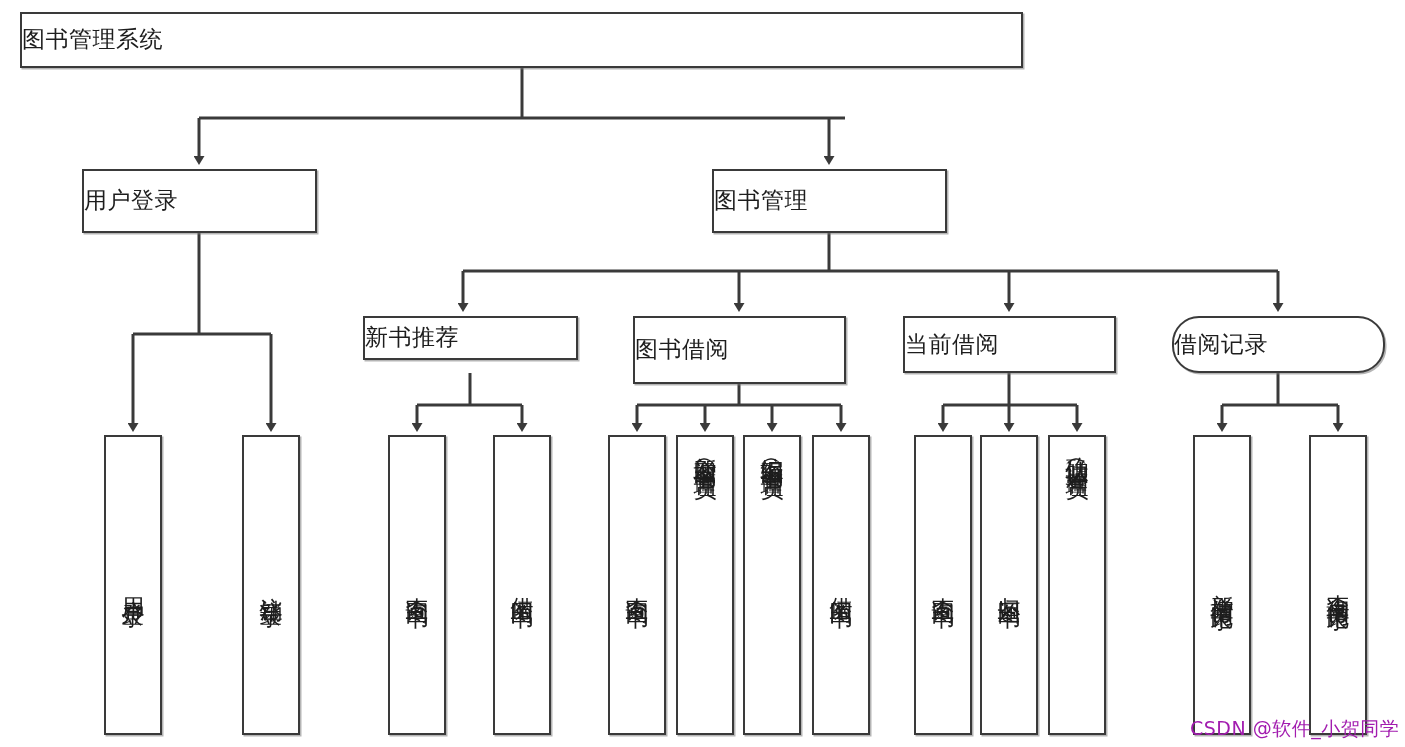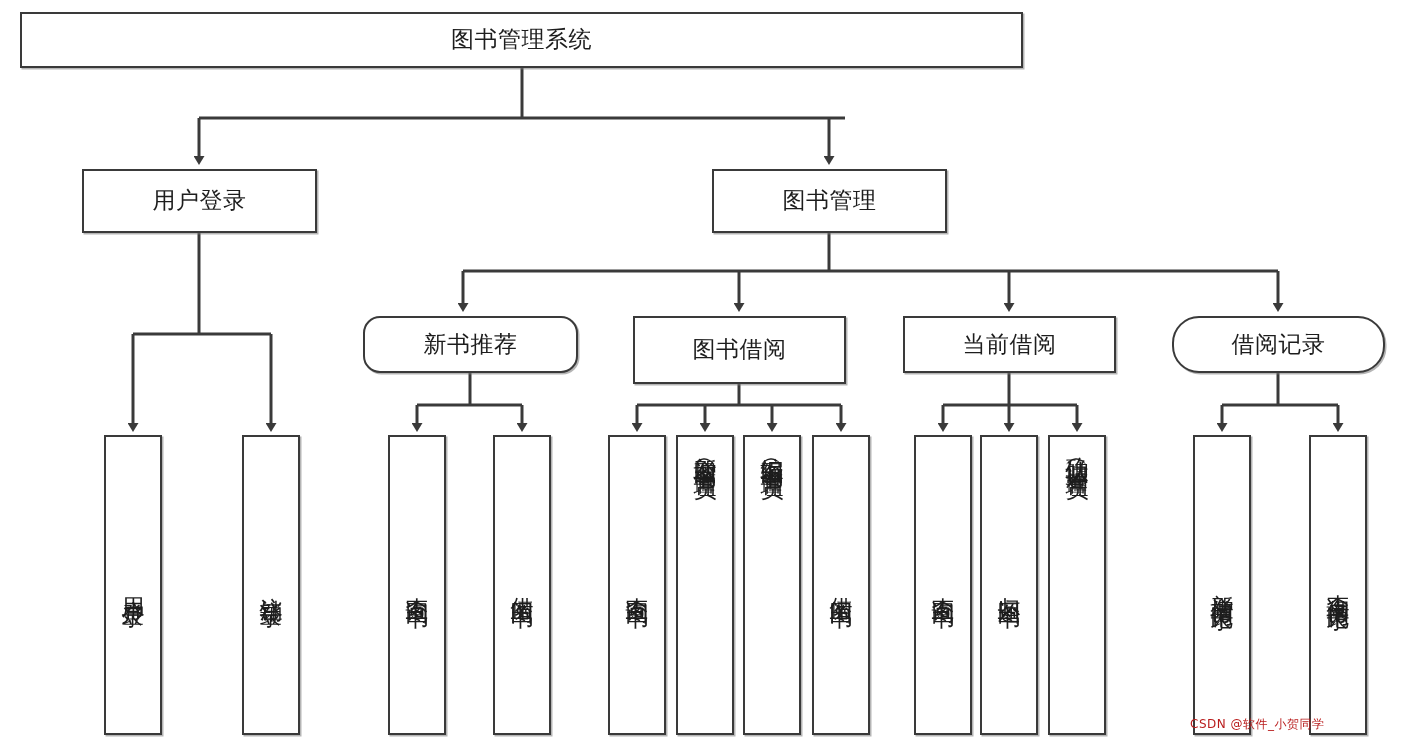--- a/index.html
+++ b/index.html
@@ -26,21 +26,21 @@
     pointer-events: none;
   }
   .node {
     position: absolute;
     box-sizing: border-box;
     background: #ffffff;
     border: 2px solid #3a3a3a;
     box-shadow: 1.5px 1.5px 0 0 rgba(120,120,120,0.55);
     display: flex;
     align-items: center;
-    justify-content: center;
+    justify-content: flex-start;
     z-index: 2;
   }
   .node .label {
     color: #1d1d1d;
     text-align: center;
     line-height: 1.28;
     letter-spacing: 0.5px;
     white-space: pre-line;
   }
   .node.horiz .label {
@@ -60,22 +60,22 @@
     letter-spacing: 3px;
     line-height: 1;
     margin: 0 auto;
   }
   .node.vert.mid {
     align-items: center;
     padding-top: 0;
   }
   .watermark {
     position: absolute;
-    font-size: 12px;
-    color: #b91c1c;
+    font-size: 19px;
+    color: #a21caf;
     letter-spacing: 0.5px;
     z-index: 5;
     white-space: nowrap;
     font-family: "DejaVu Sans", "Liberation Sans", sans-serif;
   }
 </style>
 </head>
 <body>
 
 <div id="canvas">
@@ -135,21 +135,21 @@
   </div>
 
   <div class="node horiz" style="left:82px; top:169px; width:235px; height:64px;">
     <span class="label">用户登录</span>
   </div>
 
   <div class="node horiz" style="left:712px; top:169px; width:235px; height:64px;">
     <span class="label">图书管理</span>
   </div>
 
-  <div class="node horiz" style="left:363px; top:316px; width:215px; height:57px;border-radius:17px;">
+  <div class="node horiz" style="left:363px; top:316px; width:215px; height:44px;">
     <span class="label">新书推荐</span>
   </div>
 
   <div class="node horiz" style="left:633px; top:316px; width:213px; height:68px;">
     <span class="label">图书借阅</span>
   </div>
 
   <div class="node horiz" style="left:903px; top:316px; width:213px; height:57px;">
     <span class="label">当前借阅</span>
   </div>

